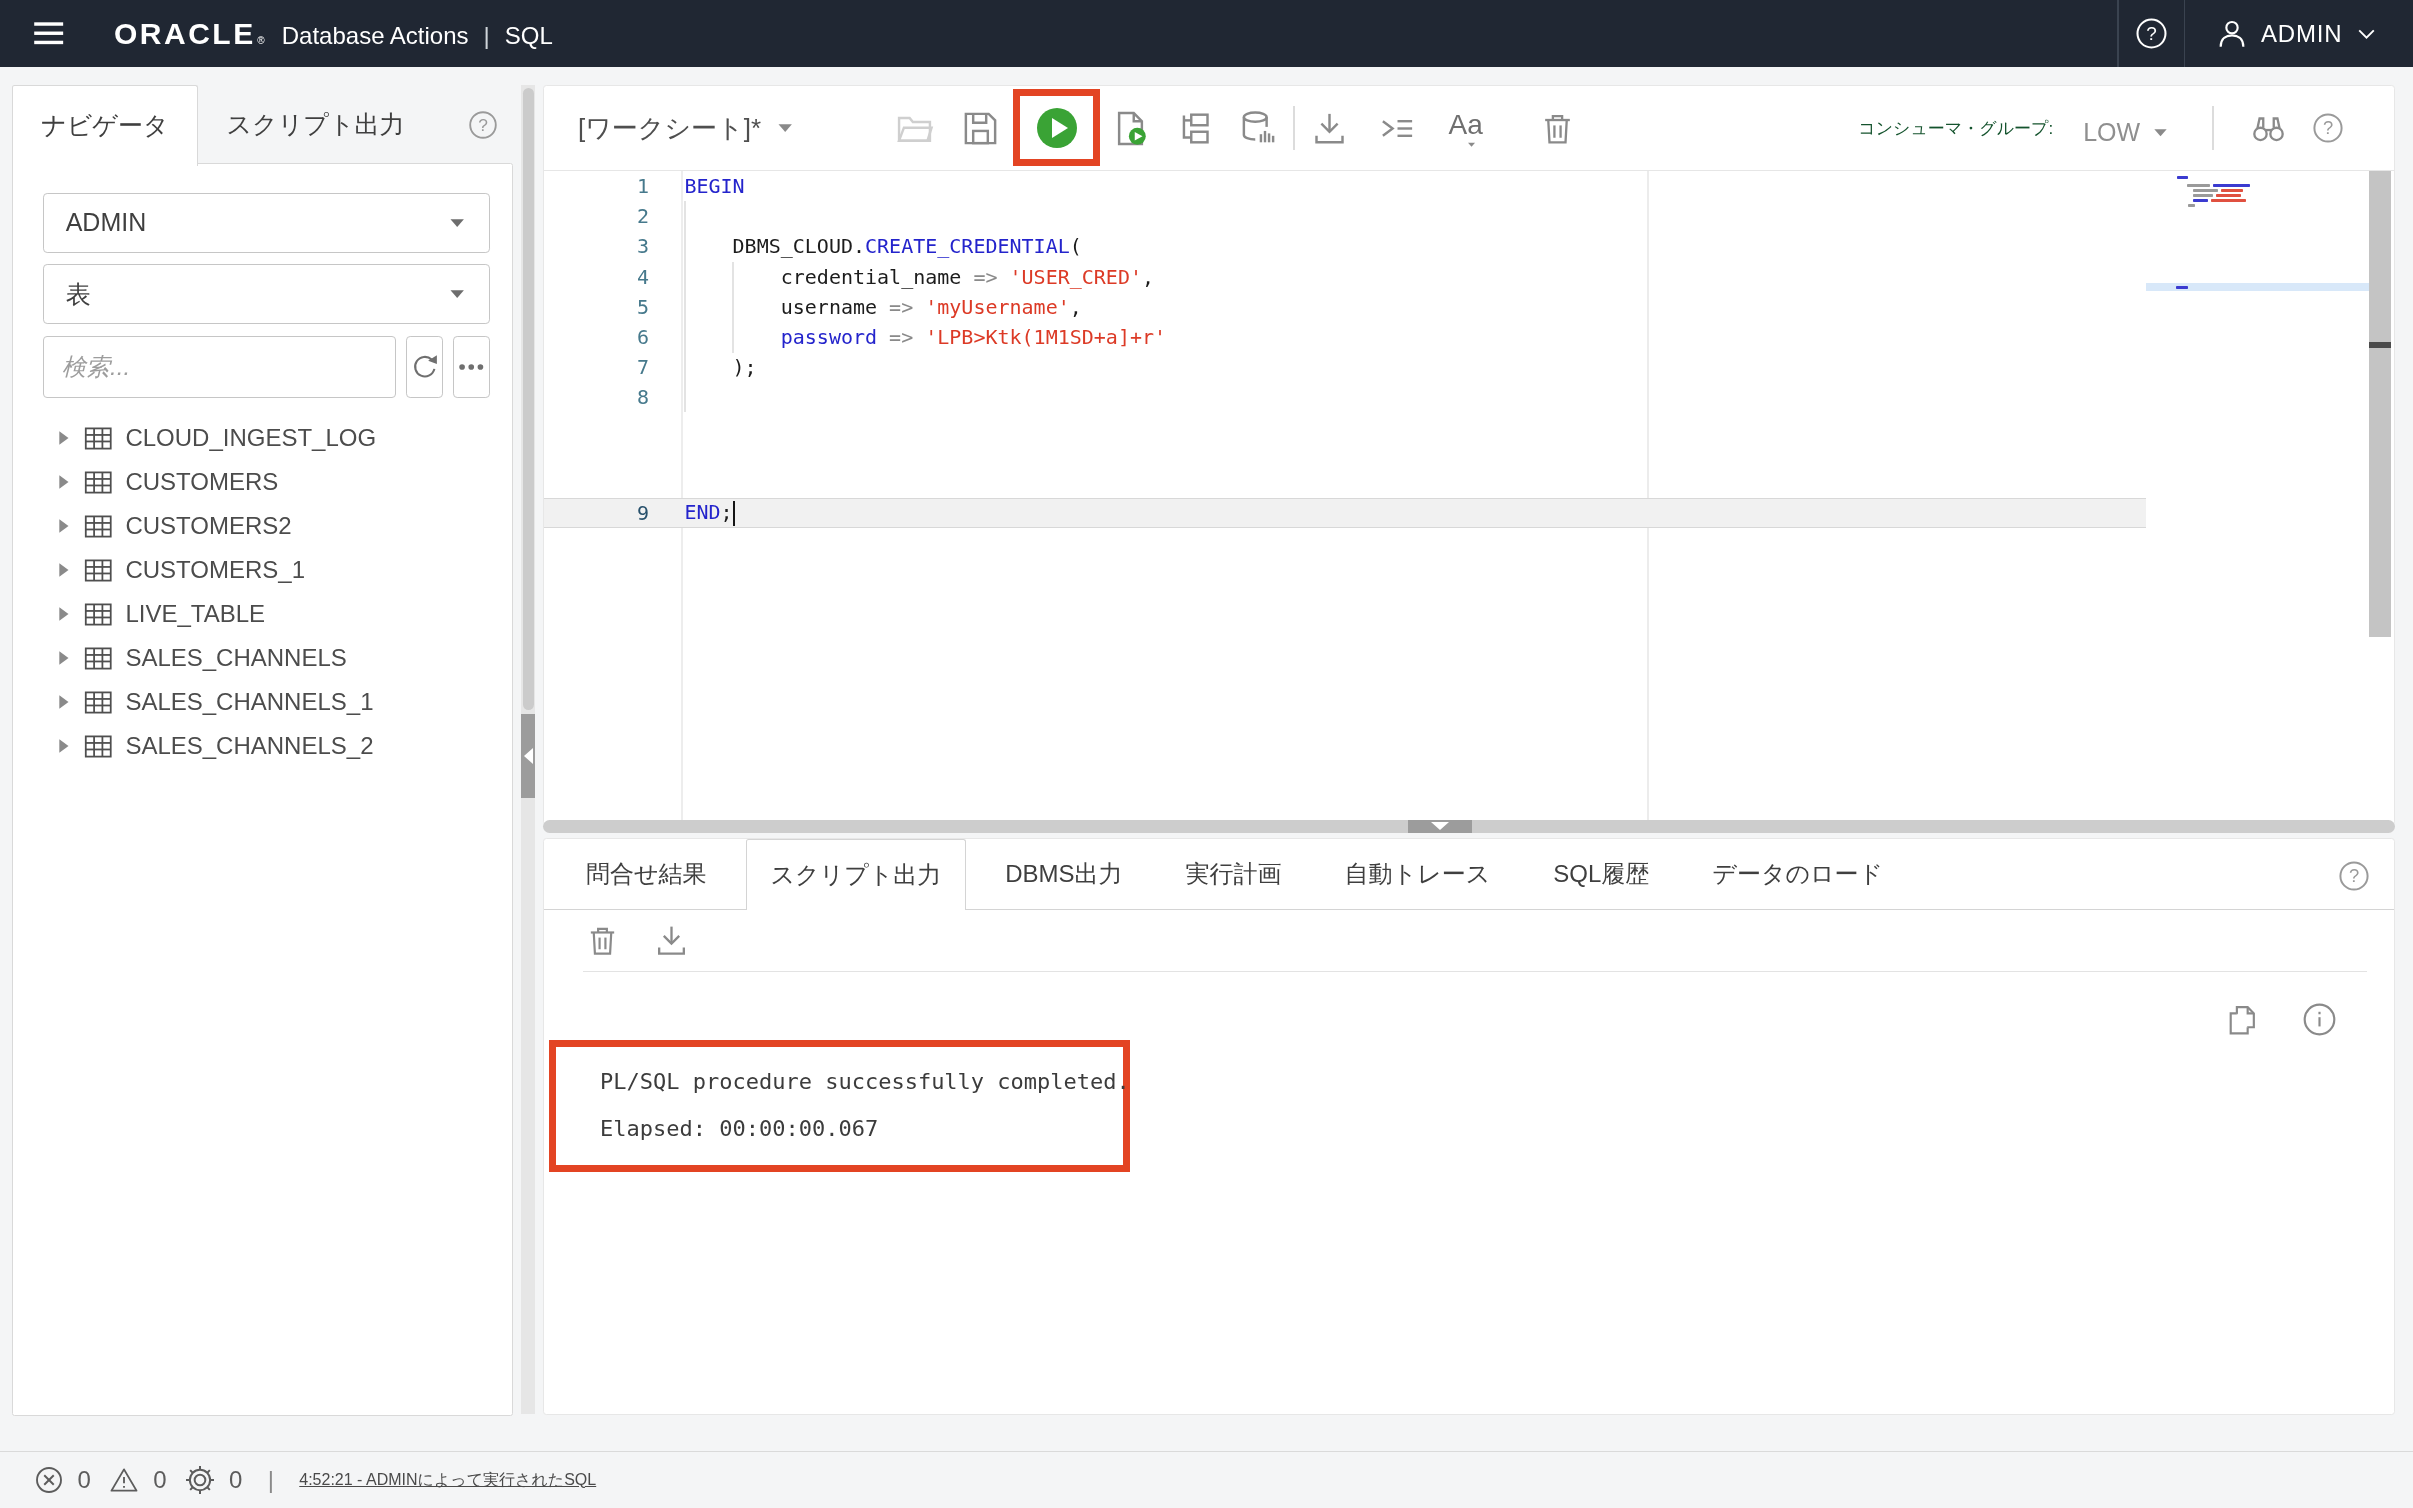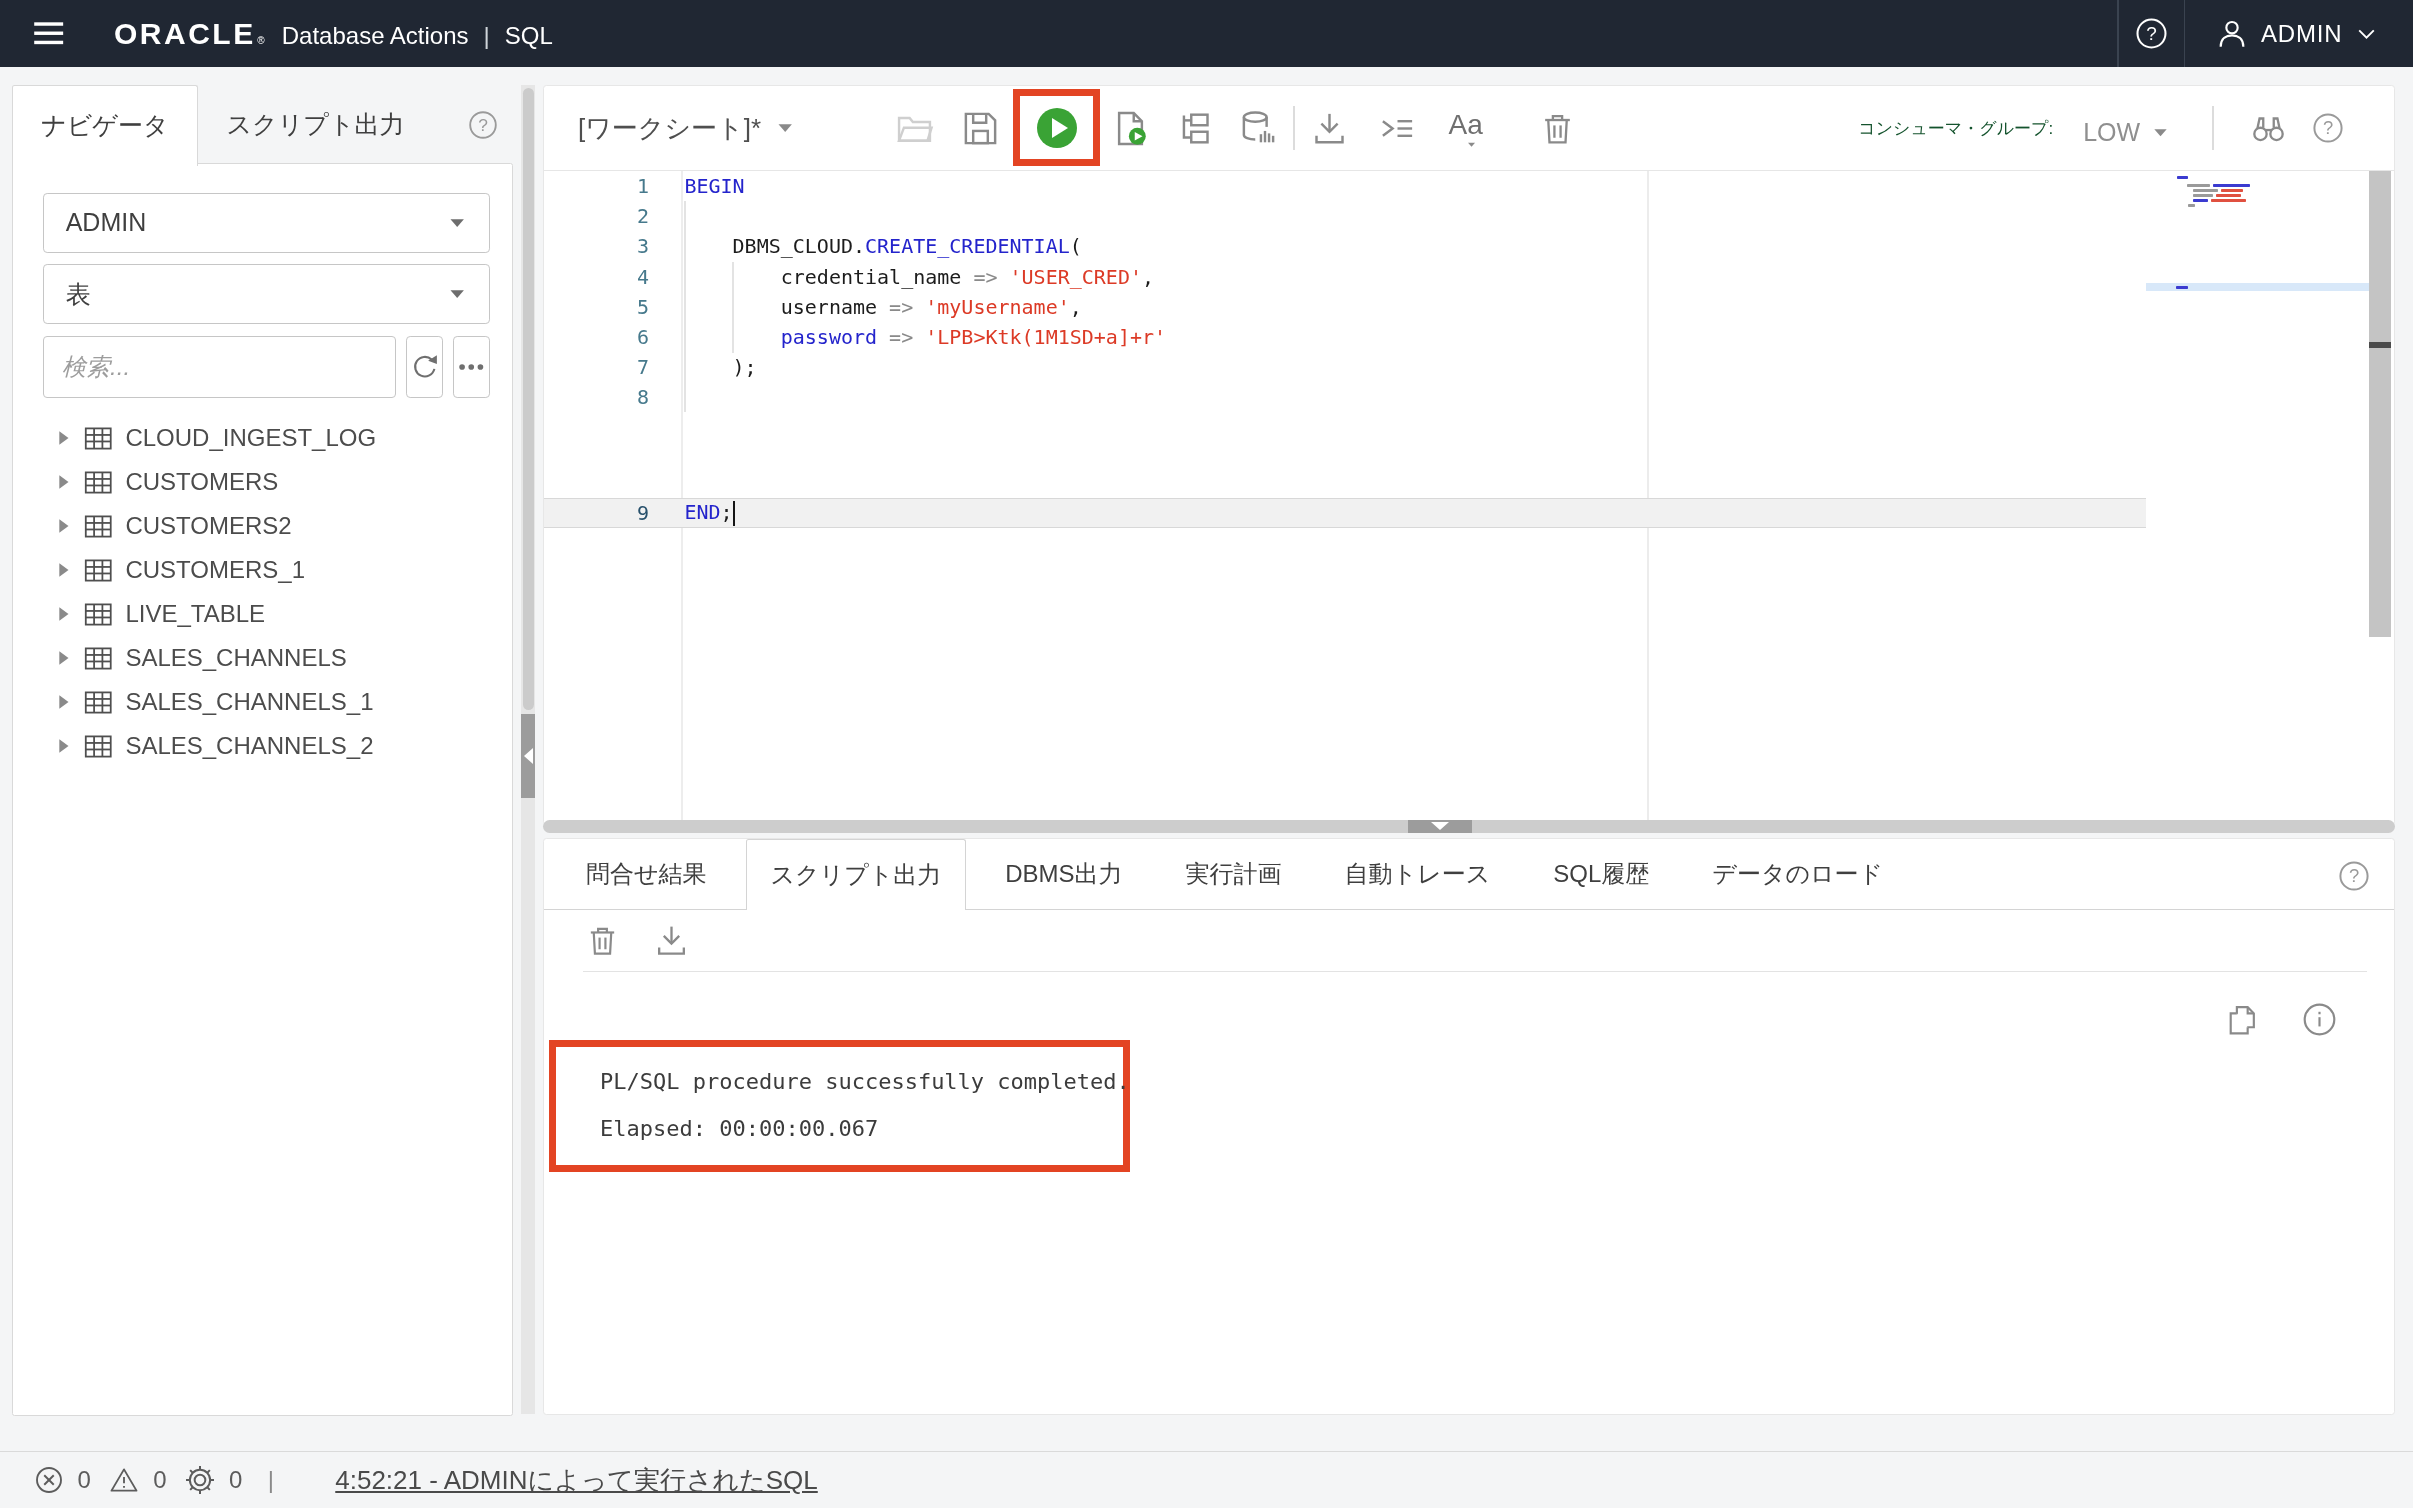--- a/index.html
+++ b/index.html
@@ -112,21 +112,21 @@
   .out-icons{position:absolute;right:55px;top:161px;display:flex;gap:39px;align-items:center;}
   .out-box{position:absolute;left:5px;top:201px;width:581px;height:132px;border:7.5px solid var(--red);background:#fff;padding:22px 0 0 44px;}
   .out-line{font-family:"DejaVu Sans Mono","Liberation Mono",monospace;font-size:22px;color:#3c3c3c;white-space:pre;}
   .out-line + .out-line{margin-top:22px;}
 
   
   .statusbar{position:absolute;left:0;right:0;top:1451px;height:57px;border-top:0.8px solid #dadada;display:flex;align-items:center;padding-left:34px;gap:17px;}
   .status-item{display:flex;align-items:center;gap:13.4px;cursor:pointer;}
   .status-num{font-size:24px;color:#5c5c5c;}
   .status-pipe{font-size:24px;color:#8a8a8a;margin:0 8.4px;}
-  .status-link{font-size:26px;color:#4a4a4a;text-decoration:underline;cursor:pointer;margin-left:36px;}
+  .status-link{font-size:16px;color:#4a4a4a;text-decoration:underline;cursor:pointer;}
 
   .ico{display:block;}
 </style>
 </head>
 <body>
 
 <div id="app">
 
   <div class="header">
     <div class="burger">

